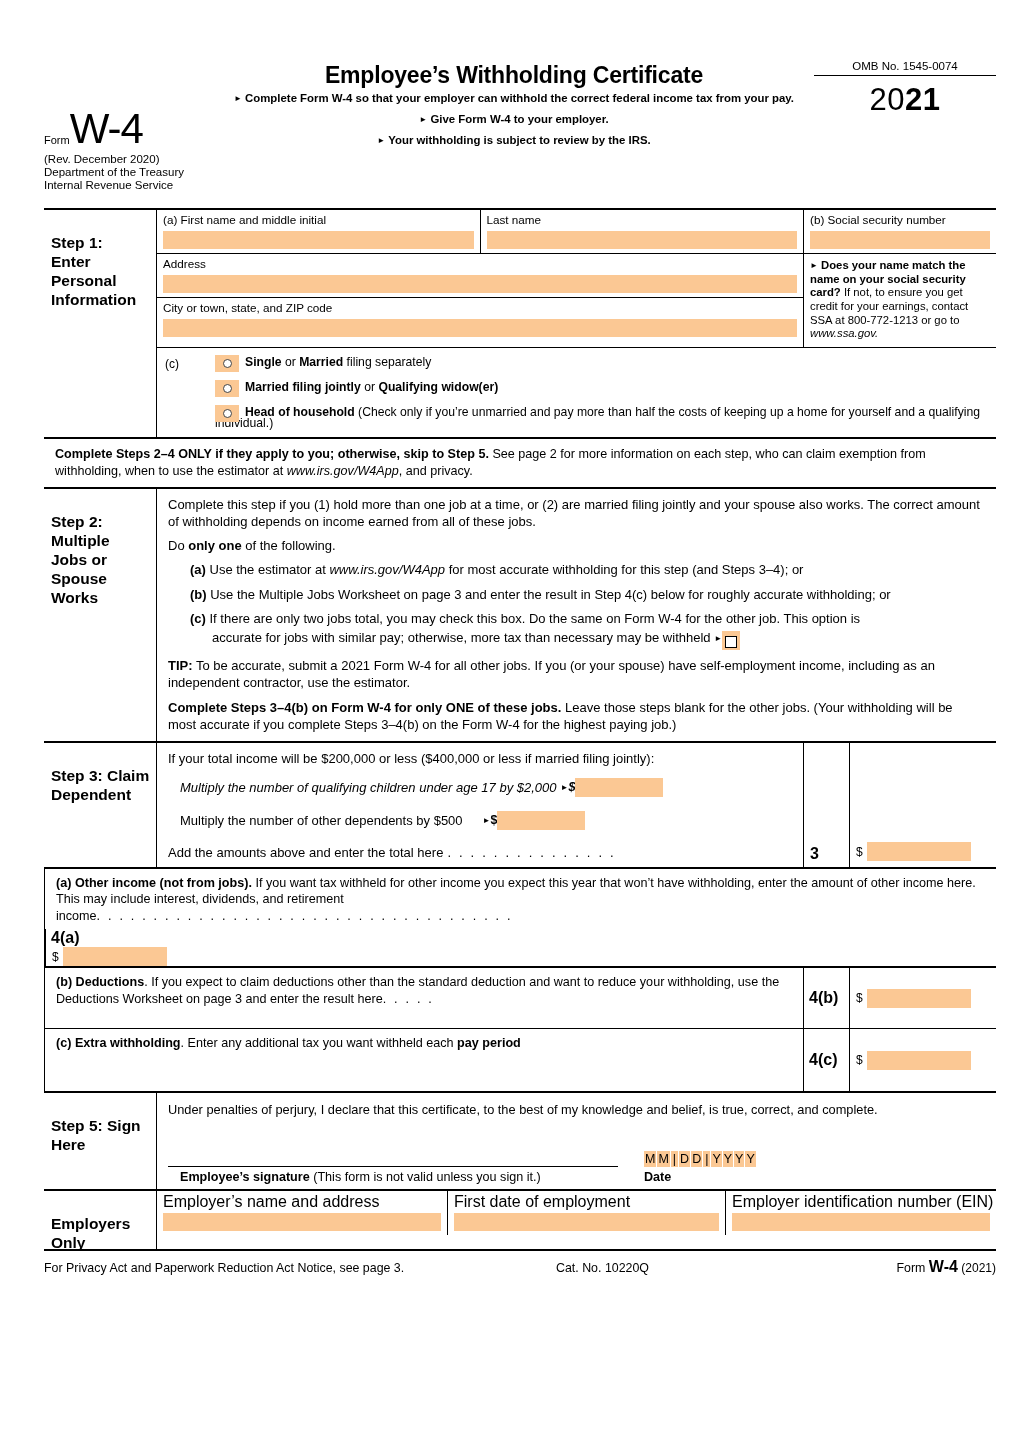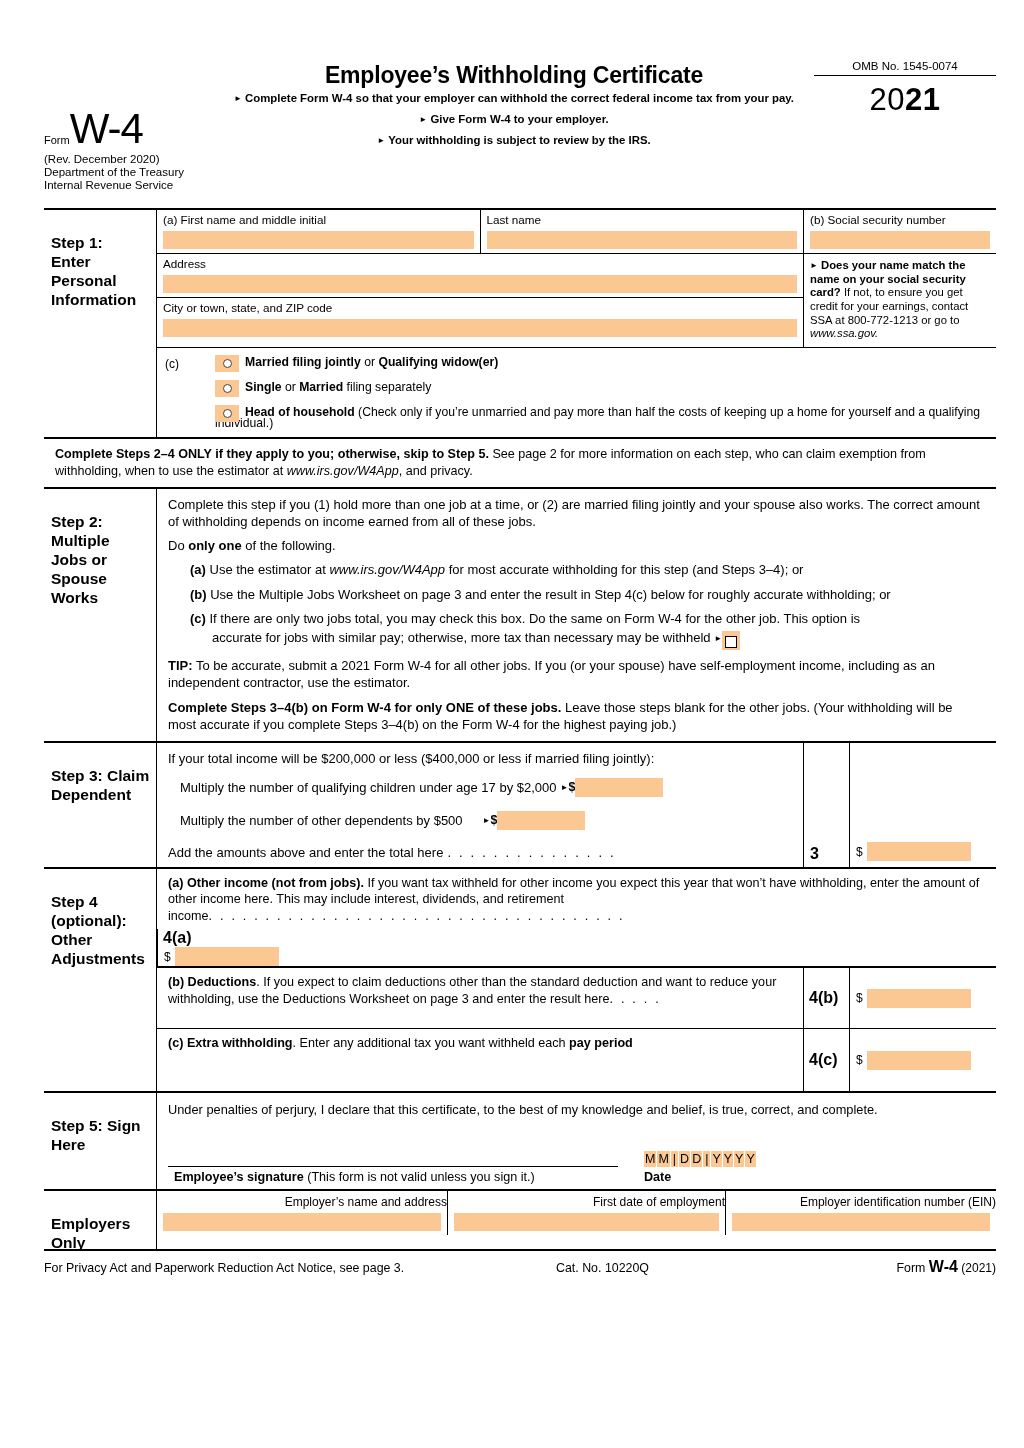--- a/index.html
+++ b/index.html
@@ -118,32 +118,32 @@
   .s4text{flex:1;padding:6px 8px 5px 11px;font-size:12.6px;line-height:16.4px;box-sizing:border-box;}
   .s4text b{font-weight:bold;}
   .numcol4{width:46px;min-width:46px;box-sizing:border-box;position:relative;display:flex;align-items:center;}
   .numlabel4{font-size:16px;font-weight:bold;padding-left:5px;}
   .amtcol4{width:147px;min-width:147px;box-sizing:border-box;position:relative;display:flex;align-items:center;}
   .amtfield4{display:flex;align-items:center;padding-left:6px;}
 
   
   .s5body{padding:8px 10px 5px 11px;font-size:12.8px;line-height:17px;position:relative;height:96px;box-sizing:border-box;}
   .sigline{position:absolute;left:11px;bottom:22px;width:450px;border-bottom:1.2px solid #000;}
-  .sigcap{position:absolute;left:17px;bottom:3px;font-size:12.6px;}
+  .sigcap{position:absolute;left:23px;bottom:3px;font-size:12.6px;}
   .sigcap b{font-weight:bold;}
   .datearea{position:absolute;left:487px;bottom:3px;}
   .datecells{display:flex;margin-bottom:2px;}
   .dcell{background:#fbc894;font-size:12.5px;line-height:16px;padding:0 1px;border-right:1px solid #fff;}
   .dsep{background:#fbc894;font-size:12.5px;line-height:16px;padding:0 2px;border-right:1px solid #fff;}
   .datelabel{font-weight:bold;font-size:12.6px;}
 
   
   .emprow{display:flex;}
   .empcell{box-sizing:border-box;}
-  .emplabel{font-size:12px;line-height:14px;padding:4px 0 0 6px;text-align:right;}
+  .emplabel{font-size:16px;line-height:14px;padding:4px 0 0 6px;}
 
   
   .footer{display:flex;padding-top:7px;font-size:12.4px;align-items:baseline;}
   .f1{flex:1;}
   .f2{width:260px;text-align:left;}
   .f3{width:180px;text-align:right;}
   .f3 .w4s{font-size:16px;font-weight:bold;}
   .f3 .yr{font-size:12px;}
 </style>
 </head>
@@ -233,30 +233,30 @@
 
         <div class="statusblock">
           <div class="clabel">(c)</div>
           <div class="statusitems">
 
             <div class="statusrow">
               <div class="radiowrap">
                 <div class="radio"></div>
               </div>
               <div class="statustext">
-                <b>Married filing jointly</b><span> or </span><b>Qualifying widow(er)</b>
+                <b>Single</b><span> or </span><b>Married</b><span> filing separately</span>
               </div>
             </div>
 
             <div class="statusrow">
               <div class="radiowrap">
                 <div class="radio"></div>
               </div>
               <div class="statustext">
-                <b>Single</b><span> or </span><b>Married</b><span> filing separately</span>
+                <b>Married filing jointly</b><span> or </span><b>Qualifying widow(er)</b>
               </div>
             </div>
 
             <div class="statusrow" style="margin-bottom:0;">
               <div class="radiowrap">
                 <div class="radio"></div>
               </div>
               <div class="statustext">
                 <b>Head of household</b><span> (Check only if you’re unmarried and pay more than half the costs of keeping up a home for yourself and a qualifying</span>
               </div>
@@ -289,21 +289,21 @@
         <p style="margin-bottom:0;"><b>Complete Steps 3–4(b) on Form W-4 for only ONE of these jobs.</b><span> Leave those steps blank for the other jobs. (Your withholding will be most accurate if you complete Steps 3–4(b) on the Form W-4 for the highest paying job.)</span></p>
       </div>
     </div>
 
     <div class="row hline-thick">
       <div class="stepcol">Step 3: Claim Dependent</div>
       <div class="bodycol vline">
         <div class="s3wrap">
           <div class="s3text">
             <div class="ln first">If your total income will be $200,000 or less ($400,000 or less if married filing jointly):</div>
-            <div class="ln" style="padding-left:12px;">
+            <div class="ln" style="padding-left:12px;font-style:italic;">
               <span>Multiply the number of qualifying children under age 17 by $2,000</span>
               <span class="tri" style="padding-left:4px;">►</span>
                   <span class="dollarbig">$</span>
                   <span class="inlinebar" style="width:88px;"></span>
             </div>
             <div class="ln" style="padding-left:12px;">
               <span>Multiply the number of other dependents by $500</span>
               <span class="tri" style="padding-left:20px;">►</span>
                   <span class="dollarbig">$</span>
                   <span class="inlinebar" style="width:88px;"></span>
@@ -320,21 +320,20 @@
             <div class="amtfield">
               <span class="dollar">$</span>
               <span class="amtbar"></span>
             </div>
           </div>
         </div>
       </div>
     </div>
 
     <div class="row hline-thick">
-      <div class="stepcol">Step 4 (optional): Other Adjustments</div>
       <div class="bodycol vline">
 
         <div class="s4row" style="min-height:92px;flex-direction:column;">
           <div class="s4text">
             <b>(a) Other income (not from jobs).</b><span> If you want tax withheld for other income you expect  this year that won’t have withholding, enter the amount of other income here. This may include interest, dividends, and retirement</span>
             <div><span>income</span><span class="dots">. . . . . . . . . . . . . . . . . . . . . . . . . . . . . . . . . . . . .</span></div>
           </div>
           <div class="numcol4 vline">
             <div class="numlabel4">4(a)</div>
           </div>

